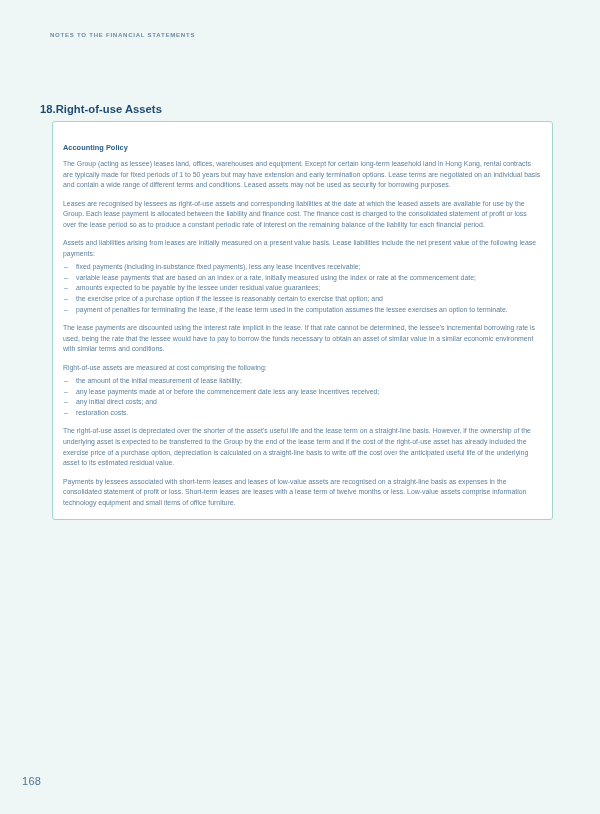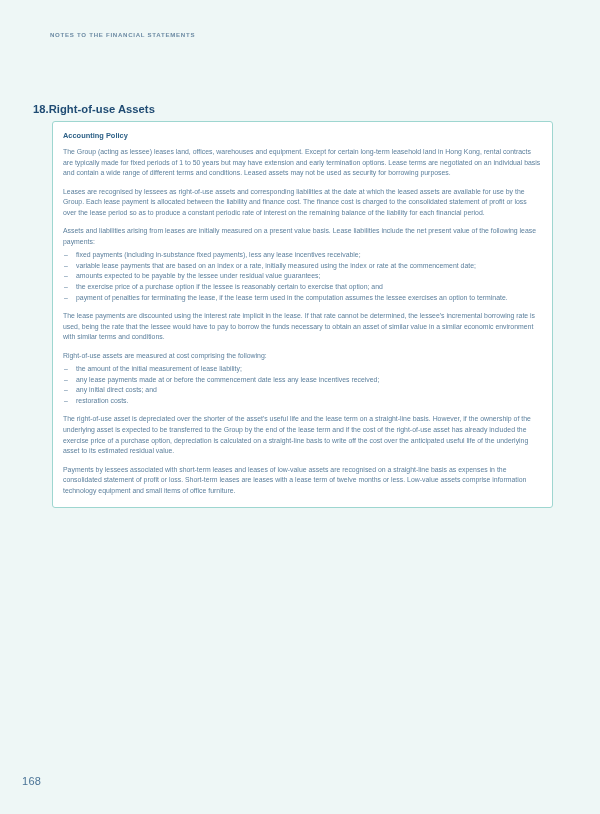--- a/index.html
+++ b/index.html
@@ -27,38 +27,38 @@
     top: 31px;
     font-size: 6.1px;
     letter-spacing: 0.72px;
     color: #6b8aa3;
     font-weight: 700;
     text-transform: uppercase;
     white-space: nowrap;
   }
   .section-title {
     position: absolute;
-    left: 33px;
+    left: 40px;
     top: 103px;
     font-size: 11.2px;
     font-weight: 700;
     color: #1f4b73;
     letter-spacing: 0.05px;
     white-space: nowrap;
   }
   .policy-box {
     position: absolute;
     left: 52px;
     top: 121px;
     width: 501px;
     box-sizing: border-box;
     border: 1px solid #9ed6d0;
     border-radius: 3px;
     background: #ffffff;
-    padding: 9px 10px 11px 10px;
+    padding: 21px 10px 11px 10px;
   }
   .policy-heading {
     font-size: 7.4px;
     font-weight: 700;
     color: #2b5f86;
     margin: 0 0 7px 0;
     letter-spacing: 0.02px;
   }
   .policy-box p {
     margin: 0 0 8px 0;

